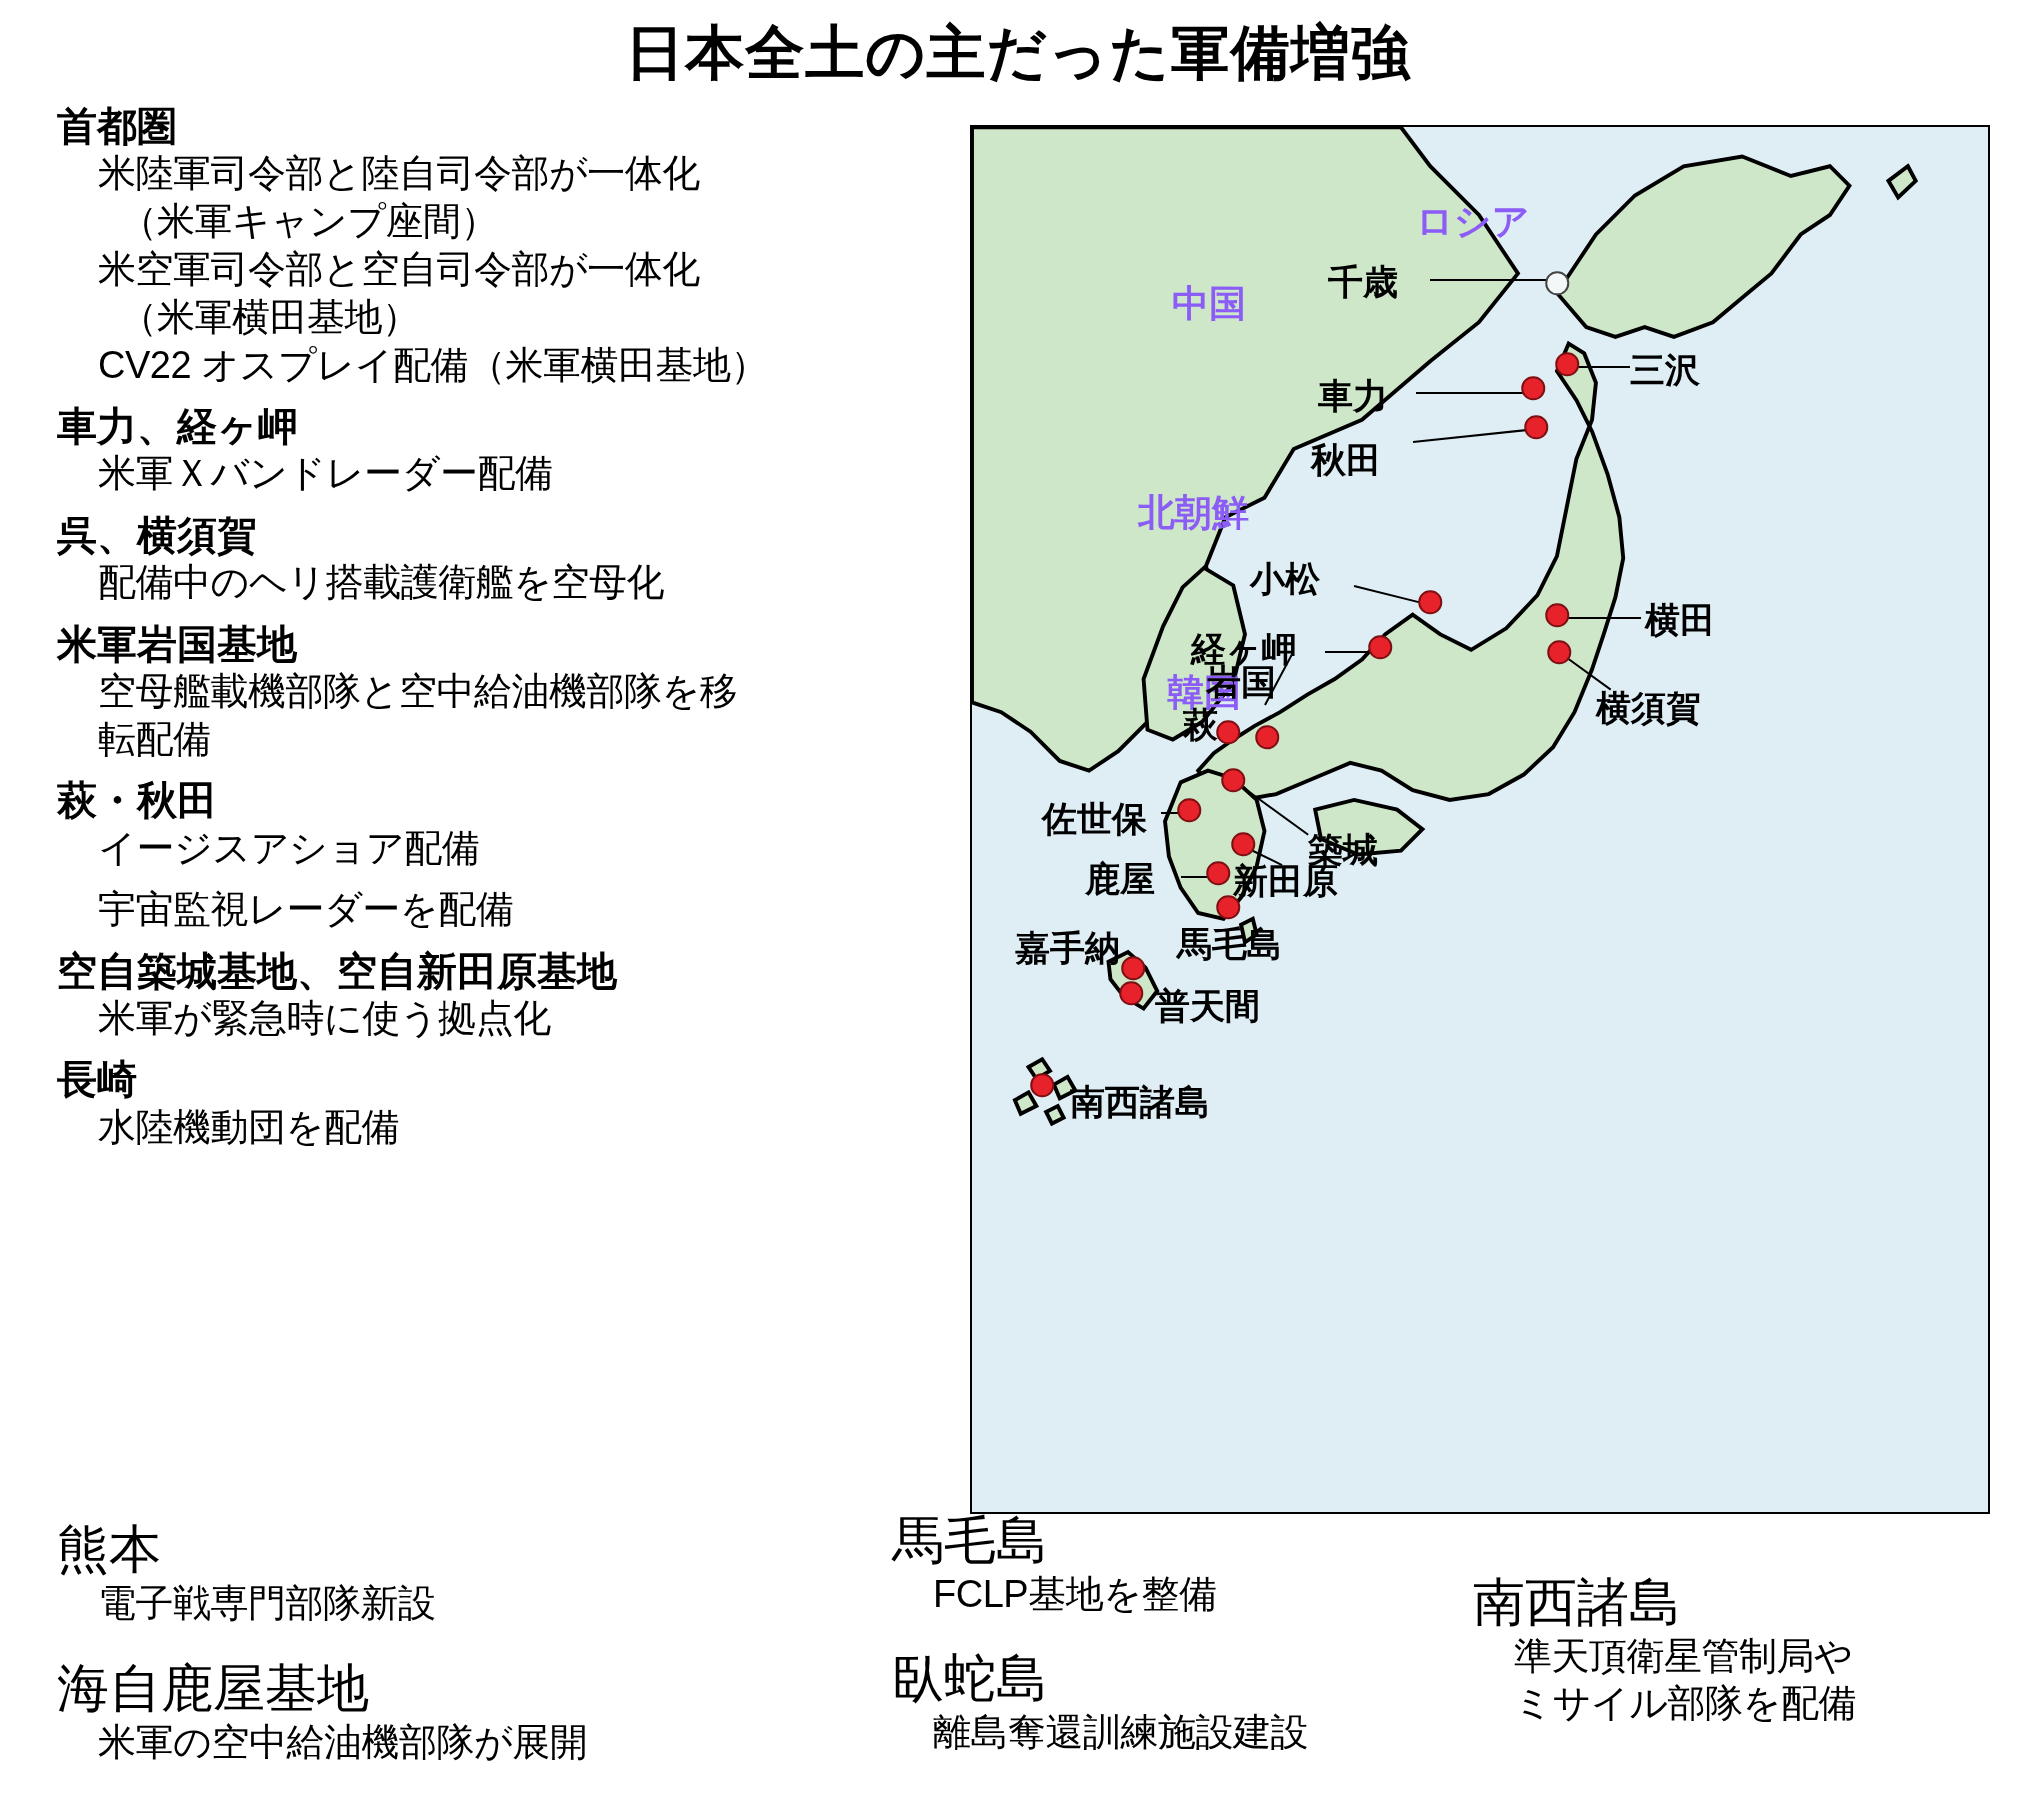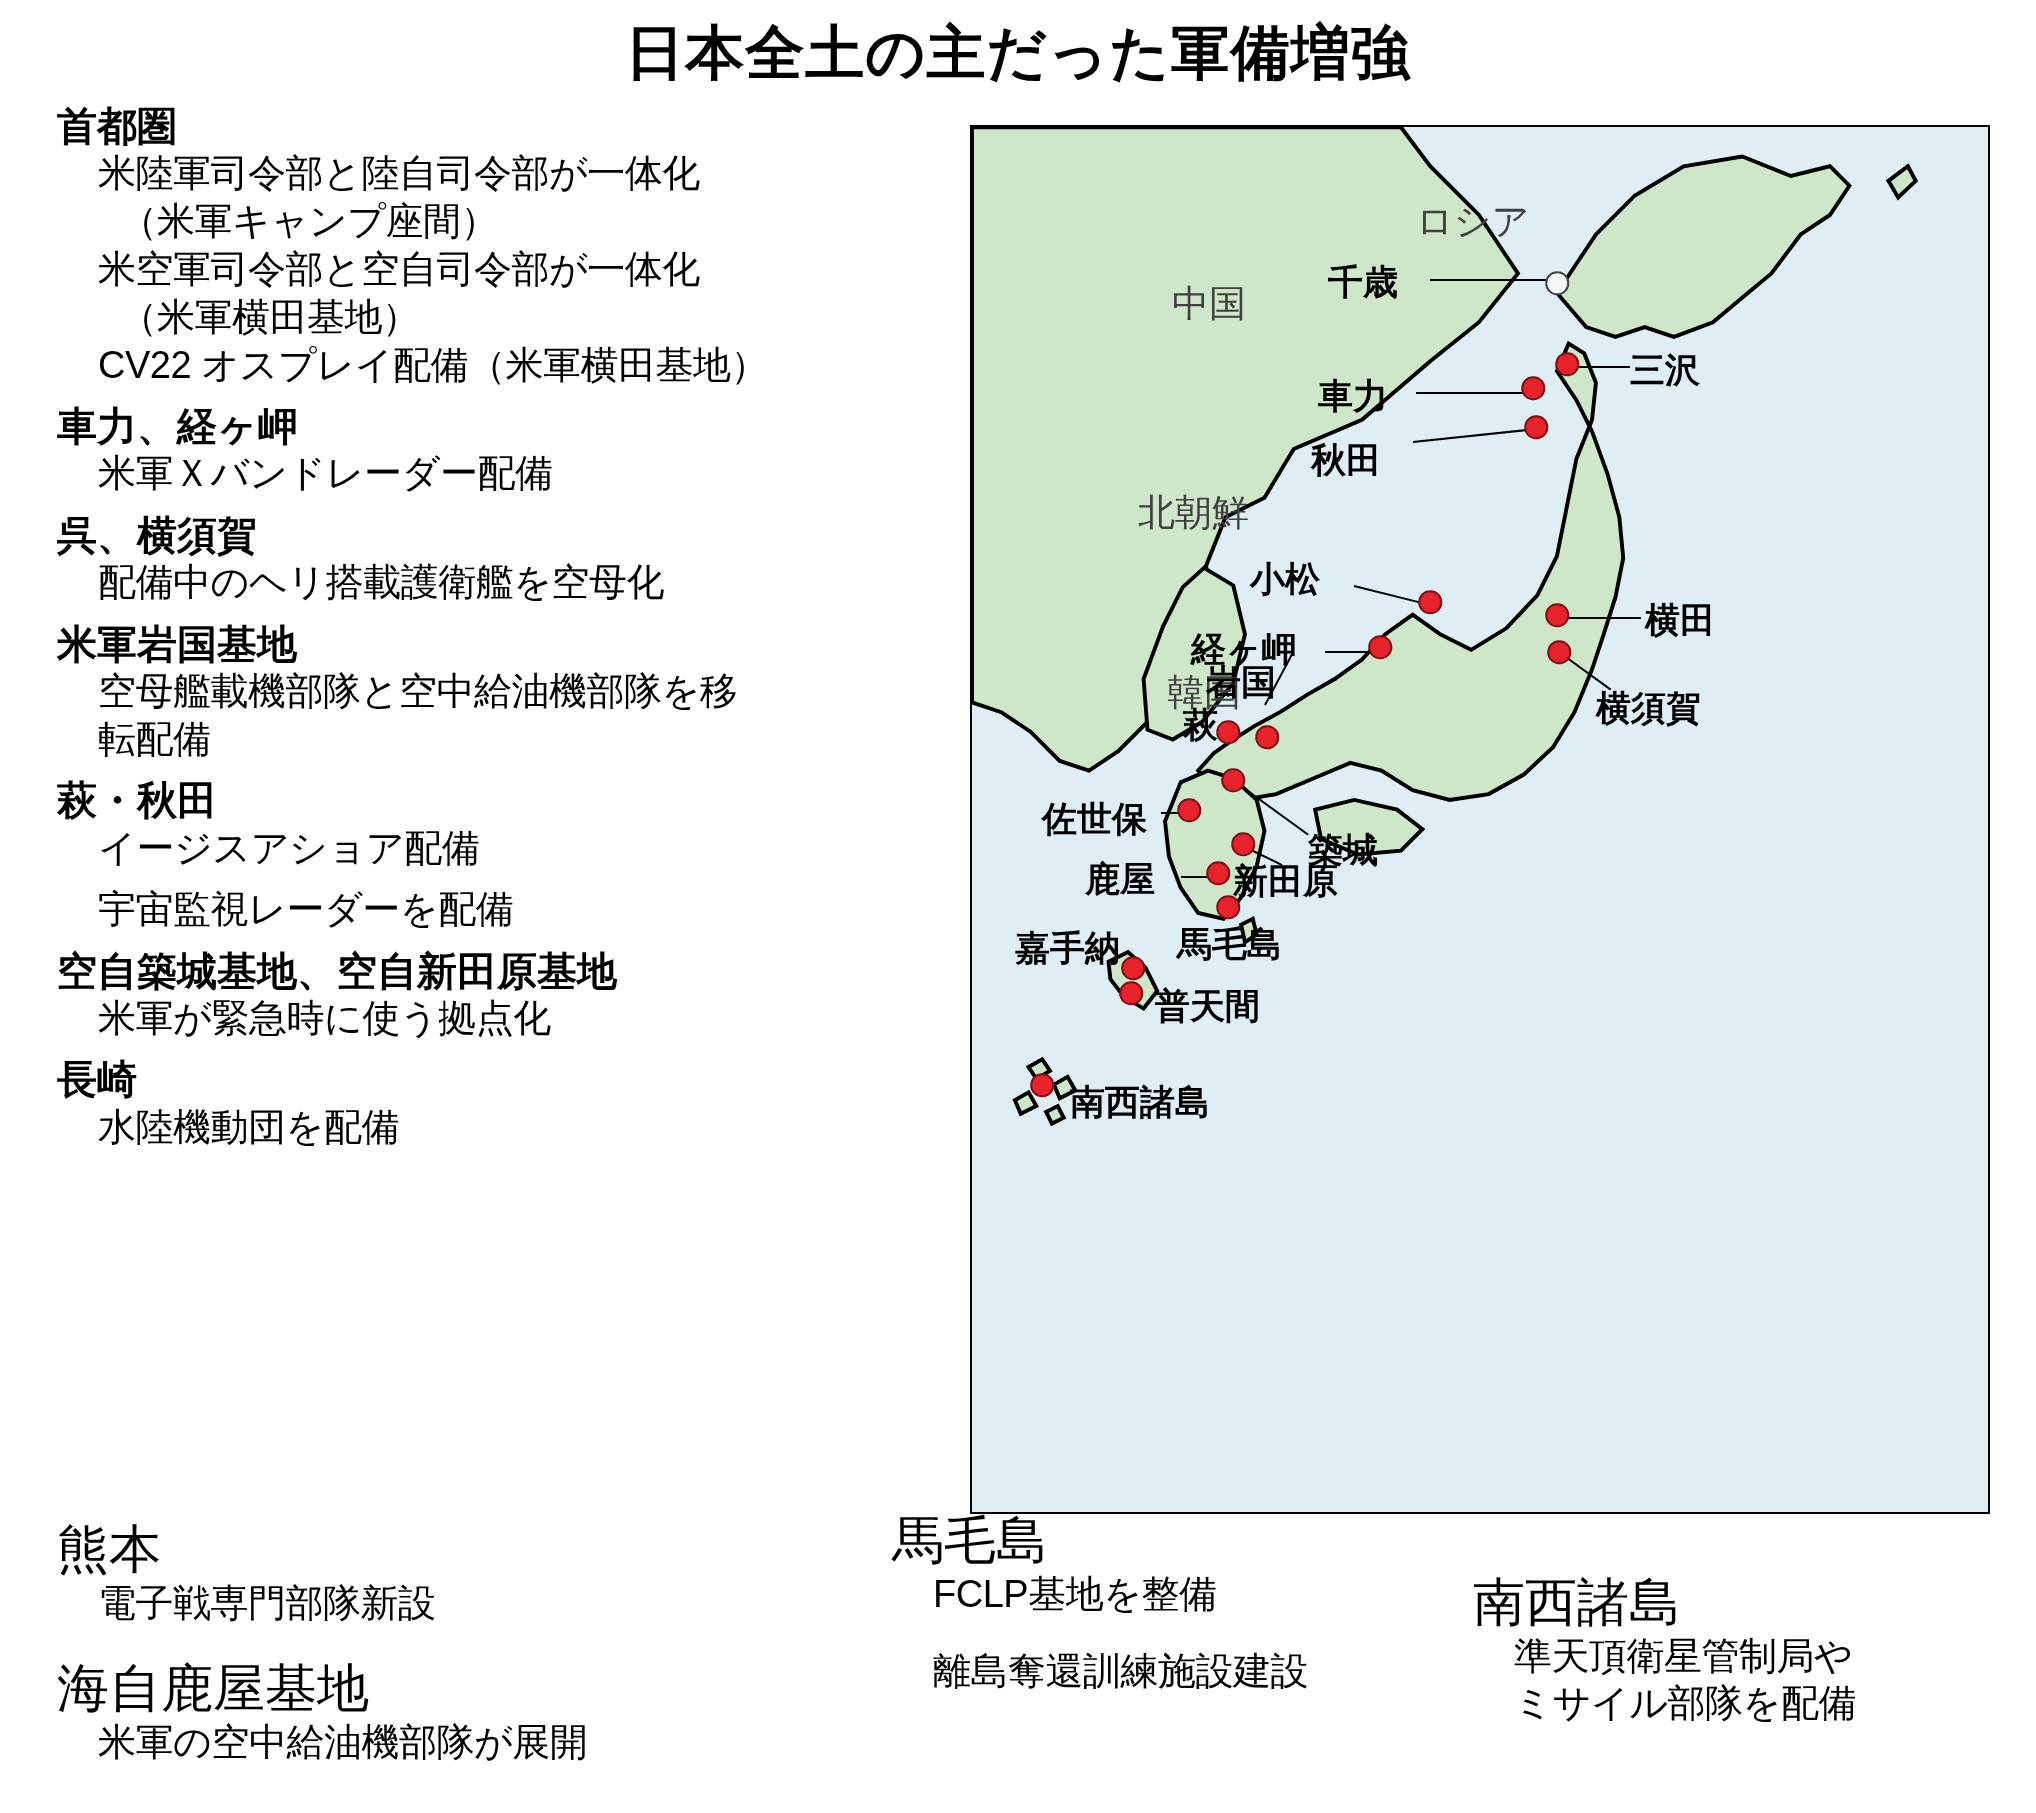--- a/index.html
+++ b/index.html
@@ -86,22 +86,22 @@
   .map-label {
     position: absolute;
     font-size: 35px;
     font-weight: bold;
     color: #000;
     white-space: nowrap;
   }
   .country-label {
     position: absolute;
     font-size: 37px;
-    font-weight: normal;
-    color: #404040;
+    font-weight: bold;
+    color: #8b5cf6;
     white-space: nowrap;
   }
   .dot {
     position: absolute;
     width: 19.5px;
     height: 19.5px;
     border-radius: 50%;
     background: #e8222a;
     border: 2px solid #7e1014;
     transform: translate(-50%, -50%);
@@ -203,20 +203,21 @@
   </div>
 
   <div class="bottom-entry" id="bottom-mageshima">
     <div class="entry-head">馬毛島</div>
     <div class="entry-body">
       <span class="sub">FCLP基地を整備</span>
     </div>
   </div>
 
   <div class="bottom-entry" id="bottom-gajajima">
+    <div class="entry-head">臥蛇島</div>
     <div class="entry-body">
       <span class="sub">離島奪還訓練施設建設</span>
     </div>
   </div>
 
   <div class="bottom-entry" id="bottom-nansei">
     <div class="entry-head">南西諸島</div>
     <div class="entry-body">
       <span class="sub">準天頂衛星管制局や</span>
       <span class="sub">ミサイル部隊を配備</span>

